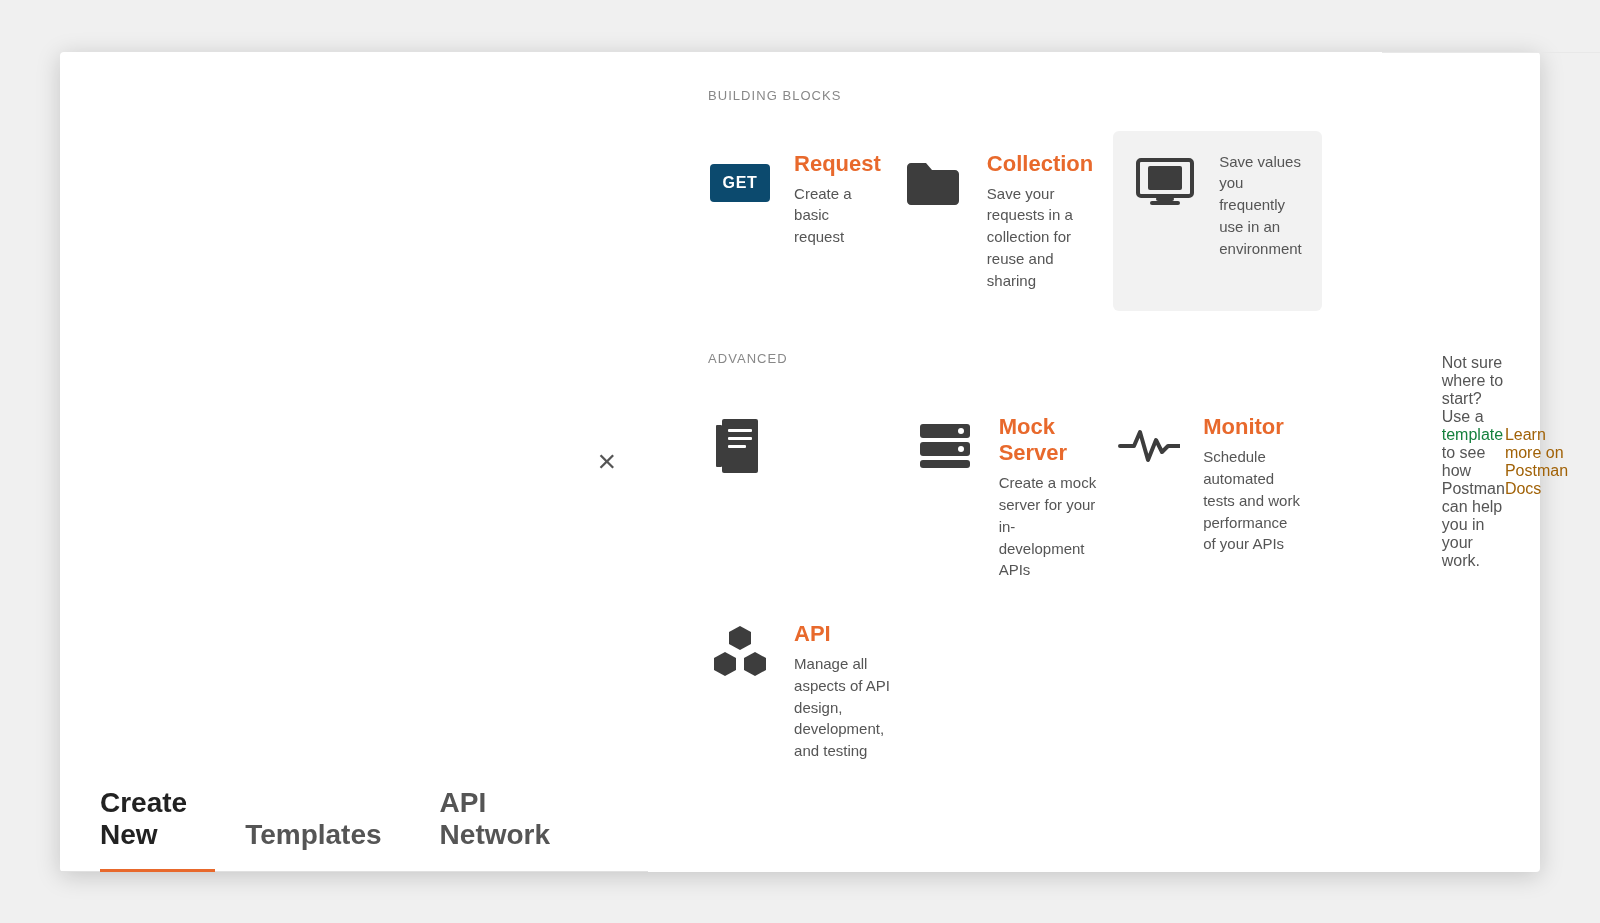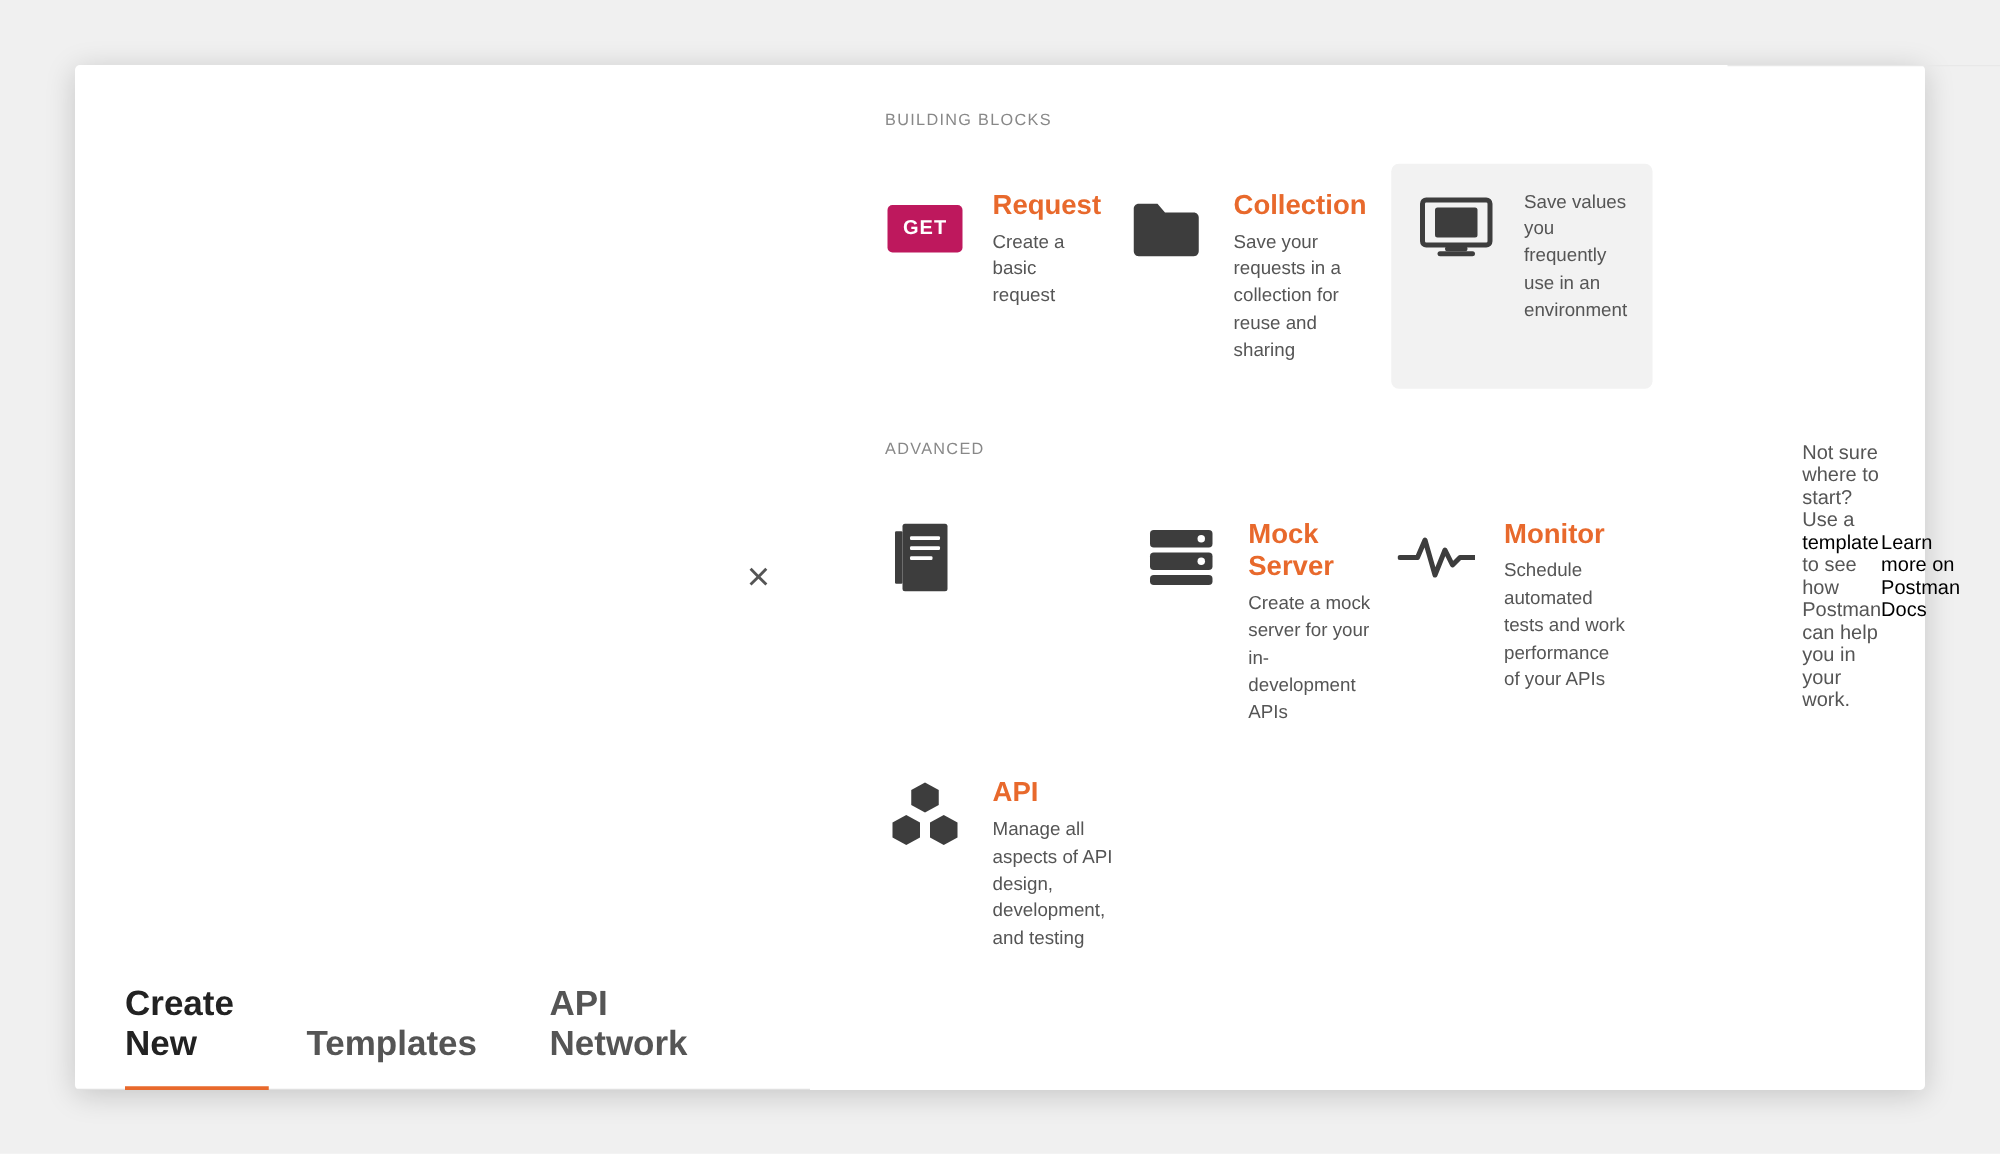--- a/index.html
+++ b/index.html
@@ -118,21 +118,21 @@
     }
 
     .item-desc {
       font-size: 15px;
       color: #555;
       line-height: 1.45;
     }
 
     
     .get-badge {
-      background: #be185d;
+      background: #0c4a6e;
       color: #fff;
       font-size: 16px;
       font-weight: 700;
       padding: 10px 12px;
       border-radius: 4px;
       letter-spacing: 0.05em;
     }
 
     
     svg {
@@ -147,28 +147,28 @@
       align-items: center;
       justify-content: space-between;
     }
 
     .footer-text {
       font-size: 16px;
       color: #555;
     }
 
     .footer-link {
-      color: #000000;
+      color: #15803d;
       text-decoration: none;
       cursor: pointer;
     }
 
     .docs-link {
       font-size: 16px;
-      color: #000000;
+      color: #a16207;
       text-decoration: none;
       font-weight: 500;
       cursor: pointer;
     }
   </style>
 </head>
 <body>
 
 <div class="modal">
 

